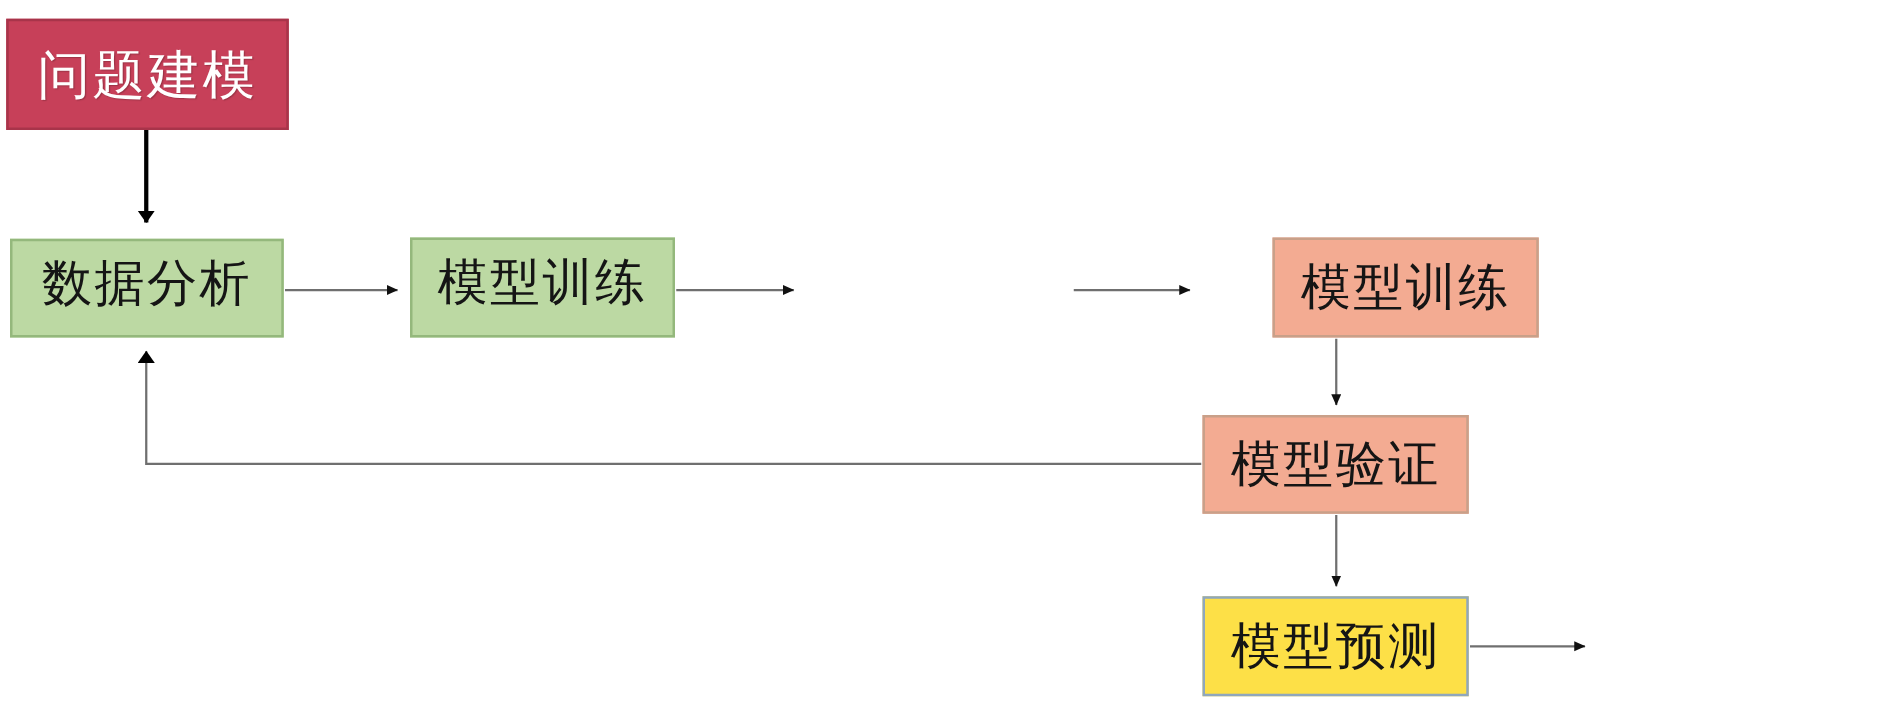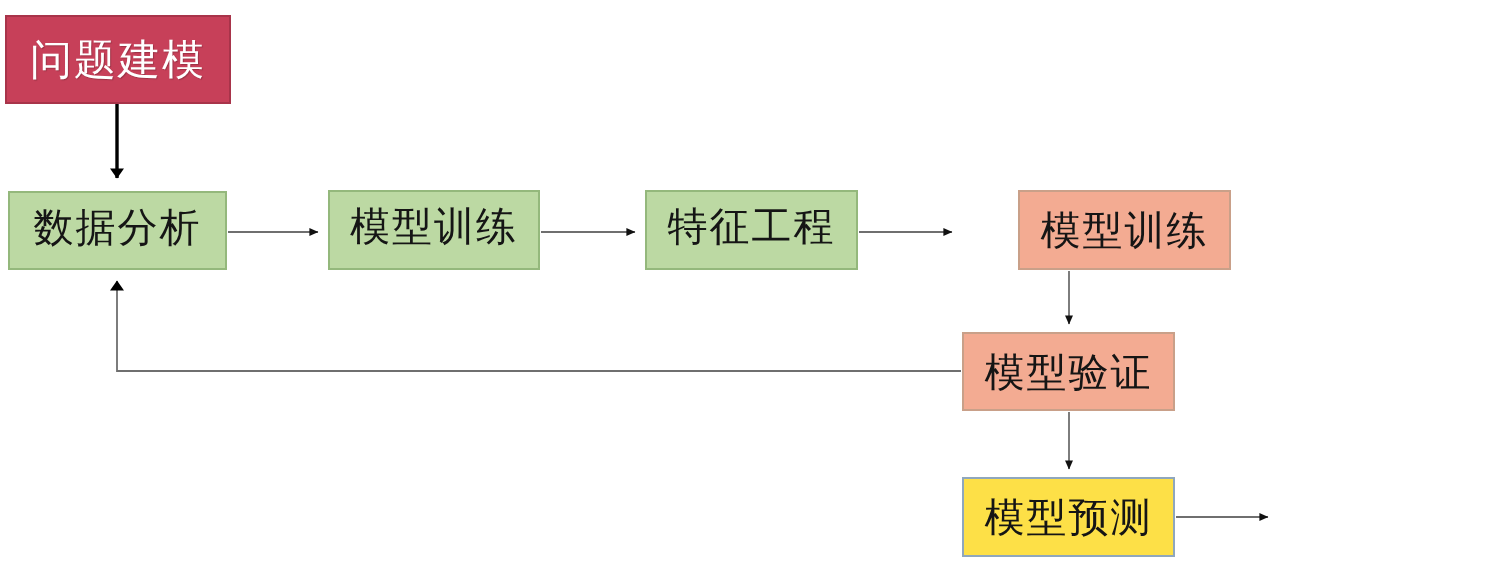--- a/index.html
+++ b/index.html
@@ -151,23 +151,20 @@
   </div>
 
   <div class="node n-green n-analysis">
     <span class="node-label">数据分析</span>
   </div>
 
   <div class="node n-green n-clean">
     <span class="node-label">模型训练</span>
   </div>
 
-  <div class="node n-green n-feature">
-    <span class="node-label">特征工程</span>
-  </div>
 
   <div class="node n-salmon n-train">
     <span class="node-label">模型训练</span>
   </div>
 
   <div class="node n-salmon n-verify">
     <span class="node-label">模型验证</span>
   </div>
 
   <div class="node n-blue">

